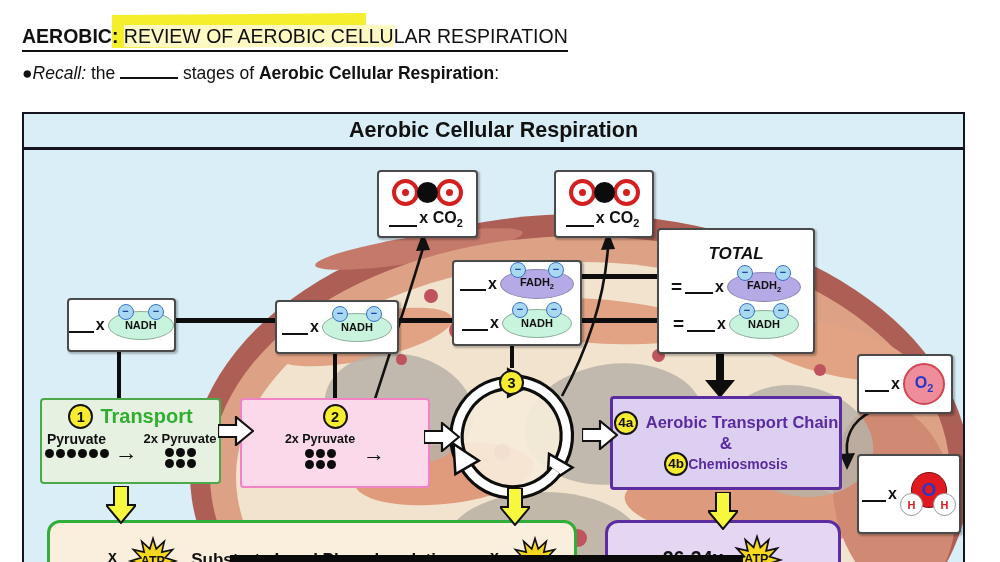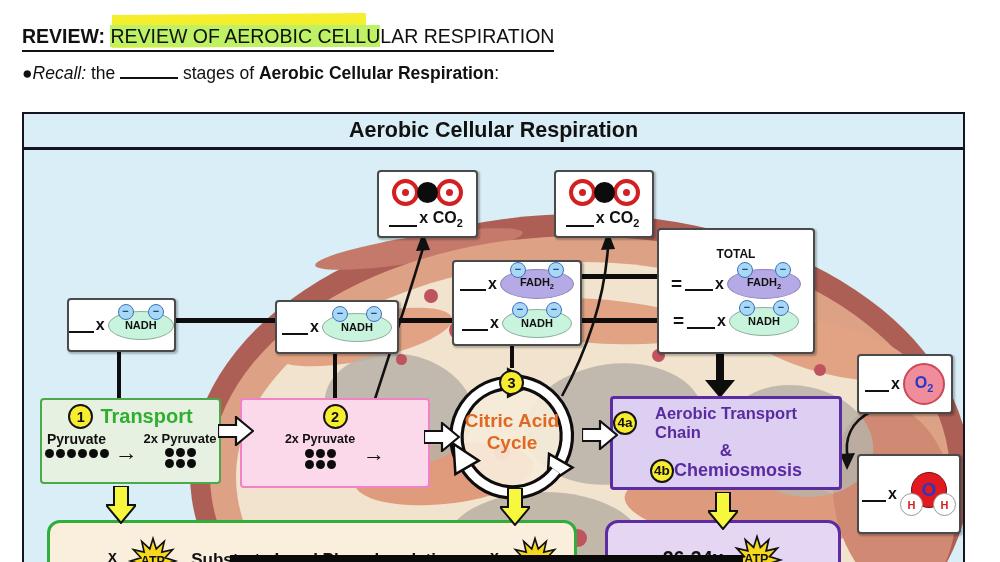--- a/index.html
+++ b/index.html
@@ -2,21 +2,21 @@
 <html><head>
 <meta charset="utf-8">
 <style>
   html,body{margin:0;padding:0;background:#fff;font-family:"Liberation Sans",sans-serif;color:#111;}
   .page{position:relative;width:1000px;height:562px;overflow:hidden;background:#fff;}
   .a{position:absolute;}
   
   .hl-mark{left:112px;top:14px;width:254px;height:33px;background:#f4ee2d;transform:rotate(-.4deg);z-index:1;}
   .concept-line{left:22px;top:25px;font-size:19.5px;font-weight:bold;z-index:2;border-bottom:2.5px solid #111;padding-bottom:2px;white-space:nowrap;}
   .concept-title{font-weight:normal;}
-  .hl-text{background:#bef264;margin-top:7px;}
+  .hl-text{background:#fef9c3;margin-top:7px;}
   .recall-line{left:22px;top:63px;font-size:17.5px;z-index:2;white-space:nowrap;}
   .it{font-style:italic;}
   .b{font-weight:bold;}
   .blank{display:inline-block;height:13px;border-bottom:2.5px solid #111;vertical-align:baseline;}
   
   .diagram{left:22px;top:112px;width:939px;height:450px;background:#d9eef6;border:2px solid #15151f;border-bottom:none;overflow:hidden;z-index:1;}
   .dtitle{left:0;top:0;right:0;height:33px;border-bottom:3.5px solid #15151f;font-size:21.5px;font-weight:bold;text-align:center;line-height:33px;z-index:7;}
   
   .mito{border-radius:50%;}
   
@@ -47,21 +47,21 @@
   .water .wh{position:absolute;bottom:0;width:21px;height:21px;border-radius:50%;background:#fff;border:1.5px solid #9a9a9a;color:#d31f1f;font-weight:bold;font-size:11px;display:flex;align-items:center;justify-content:center;}
   .sub{font-size:.68em;vertical-align:sub;font-weight:bold;}
   .bottom-bar{left:230px;top:555px;width:513px;height:7px;background:#0a0a0a;z-index:30;}
 </style>
 </head>
 <body>
 
 <div class="page">
 
   <div class="a hl-mark"></div>
-  <div class="a concept-line"><span>REVIEW: </span><span class="concept-title"><span class="hl-text">REVIEW OF AEROBIC CELLU</span><span>LAR RESPIRATION</span></span></div>
+  <div class="a concept-line"><span>AEROBIC: </span><span class="concept-title"><span class="hl-text">REVIEW OF AEROBIC CELLU</span><span>LAR RESPIRATION</span></span></div>
   <div class="a recall-line"><span>●</span><span class="it">Recall:</span><span> the </span><span class="blank" style="width:58px"></span><span> stages of </span><span class="b">Aerobic Cellular Respiration</span><span>:</span></div>
 
   <div class="a diagram">
     <div class="a dtitle">Aerobic Cellular Respiration</div>
 
     <div class="a mito" style="left:166px;top:100px;width:780px;height:520px;background:#ae5f55;z-index:1;"></div>
     <div class="a mito" style="left:290px;top:122px;width:210px;height:26px;background:#c5796a;transform:rotate(-9deg);z-index:1;"></div>
     <div class="a mito" style="left:186px;top:122px;width:740px;height:478px;background:#dda285;z-index:1;"></div>
     <div class="a mito" style="left:212px;top:148px;width:688px;height:430px;background:#f1e3cd;z-index:1;"></div>
     <div class="a mito" style="left:250px;top:200px;width:180px;height:46px;background:#e2a384;transform:rotate(-12deg);z-index:1;"></div>
@@ -171,21 +171,21 @@
           <span class="xl">x</span>
         <span class="pill nadh-pill">
             <span class="electron e-left">−</span>
             <span class="electron e-right">−</span>
             <span>NADH</span>
           </span>
         </div>
     </div>
 
     <div class="wbox a col" style="left:633px;top:114px;width:154px;height:122px;gap:8px;">
-      <div class="b" style="font-size:12px;">TOTAL</div>
+      <div class="b" style="font-size:17px;font-style:italic;">TOTAL</div>
       <div class="row">
           <span class="b" style="font-size:19px;margin-right:3px;">=</span>
           <span class="blank" style="width:28px"></span>
           <span class="xl">x</span>
         <span class="pill fadh-pill">
             <span class="electron e-left">−</span>
             <span class="electron e-right">−</span>
             <span><span>FADH</span><span class="sub">2</span></span>
           </span>
         </div>
@@ -300,39 +300,35 @@
           <path d="M 29,110 A 56,56 0 0 1 82,32" stroke="#fff" stroke-width="8.5" fill="none"></path>
           <polygon points="78,18 106,32 78,46" fill="#fff" stroke="#0d0d0d" stroke-width="2.6"></polygon>
         </g>
         <g transform="rotate(240 82 88)">
           <path d="M 29,110 A 56,56 0 0 1 82,32" stroke="#0d0d0d" stroke-width="15" fill="none"></path>
           <path d="M 29,110 A 56,56 0 0 1 82,32" stroke="#fff" stroke-width="8.5" fill="none"></path>
           <polygon points="78,18 106,32 78,46" fill="#fff" stroke="#0d0d0d" stroke-width="2.6"></polygon>
         </g>
       </svg>
       <span class="badge a" style="left:69px;top:18px;">3</span>
-      <div class="a col" style="left:0;top:58px;width:164px;">
-        <span class="b" style="color:#e06820;font-size:19px;">Citric Acid</span>
-        <span class="b" style="color:#e06820;font-size:19px;">Cycle</span>
-      </div>
     </div>
 
     <svg class="a" style="left:558px;top:306px;z-index:6;" width="36" height="30" viewBox="0 0 36 30">
         <polygon points="0,9 18,9 18,1 35,15 18,29 18,21 0,21" fill="#fff" stroke="#111" stroke-width="2.2"></polygon>
       </svg>
 
     <div class="a stage col" style="left:586px;top:282px;width:232px;height:94px;background:#ddcff1;border:3px solid #5b2da0;gap:1px;box-sizing:border-box;">
-      <div class="row" style="gap:18px;">
+      <div class="row" style="gap:8px;">
           <span class="badge" style="min-width:24px;height:24px;font-size:13.5px;">4a</span>
           <span class="b" style="color:#5a2aa0;font-size:16.5px;">Aerobic Transport Chain</span>
         </div>
       <div class="b" style="color:#5a2aa0;font-size:17px;line-height:15px;">&amp;</div>
       <div class="row" style="">
           <span class="badge" style="min-width:24px;height:24px;font-size:13.5px;">4b</span>
-          <span class="b" style="color:#5a2aa0;font-size:18px;">Chemiosmosis</span>
+          <span class="b" style="color:#5a2aa0;font-size:14px;">Chemiosmosis</span>
         </div>
     </div>
 
     <svg class="a" style="left:82px;top:372px;z-index:6;" width="30" height="38" viewBox="0 0 30 38">
         <polygon points="8,0 22,0 22,19 30,19 15,37 0,19 8,19" fill="#f7f73d" stroke="#111" stroke-width="2"></polygon>
       </svg>
     <svg class="a" style="left:476px;top:374px;z-index:6;" width="30" height="38" viewBox="0 0 30 38">
         <polygon points="8,0 22,0 22,19 30,19 15,37 0,19 8,19" fill="#f7f73d" stroke="#111" stroke-width="2"></polygon>
       </svg>
     <svg class="a" style="left:684px;top:378px;z-index:6;" width="30" height="38" viewBox="0 0 30 38">

